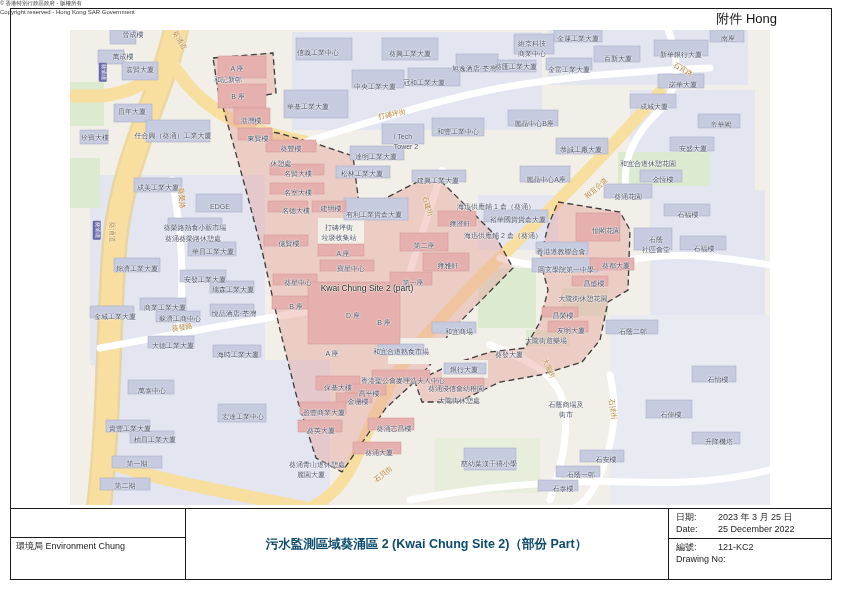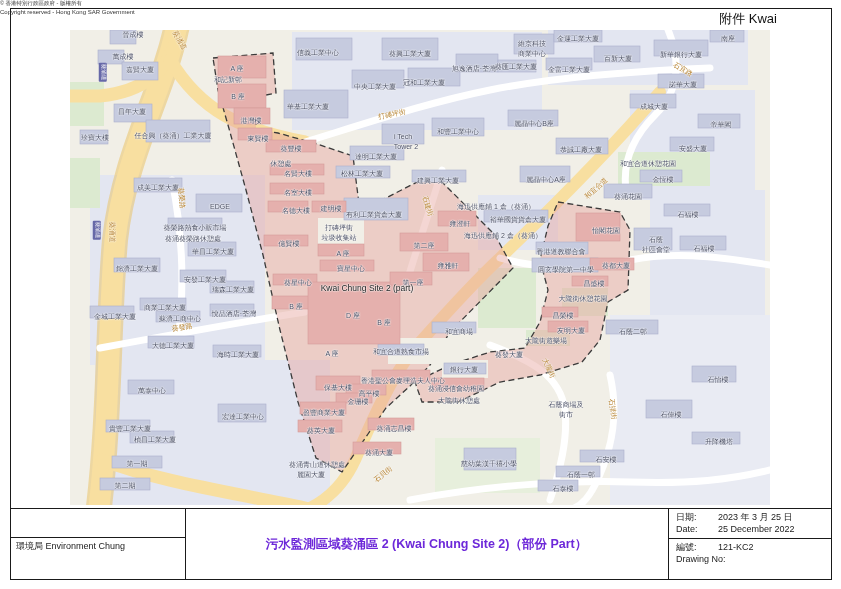--- a/index.html
+++ b/index.html
@@ -18,31 +18,31 @@
   .footer-line{position:absolute;left:10px;top:508px;width:822px;border-top:1px solid #1a1a1a;}
   .vline{position:absolute;top:508px;height:72px;border-left:1px solid #1a1a1a;}
   .v1{left:185px;} .v2{left:668px;}
   .hl-left{position:absolute;left:10px;top:537px;width:175px;border-top:1px solid #1a1a1a;}
   .hl-right{position:absolute;left:668px;top:538px;width:164px;border-top:1px solid #1a1a1a;}
   .f-small{position:absolute;font-size:8px;color:#222;line-height:1.25;}
   .f-disc{left:16px;top:512px;}
   .f-bureau{left:16px;top:541px;font-size:9px;}
   .f-copy{left:16px;top:558px;font-size:6px;color:#333;line-height:1.4;}
   .f-copy .c1{font-size:5.5px;}
-  .f-title{position:absolute;left:185px;top:536px;width:483px;text-align:center;font-size:12.5px;font-weight:bold;color:#6d28d9;}
+  .f-title{position:absolute;left:185px;top:536px;width:483px;text-align:center;font-size:12.5px;font-weight:bold;color:#0c4a6e;}
   .f-right{position:absolute;left:676px;font-size:9px;color:#222;line-height:1.35;}
   .fr-row{display:flex;gap:8px;}
   .fr-lab{min-width:34px;}
 </style>
 </head>
 <body>
 
 <div class="canvas">
   <div class="pageborder"></div>
-  <div class="annex">附件 Kwai</div>
+  <div class="annex">附件 Hong</div>
 
   <div class="map">
     <svg width="700" height="475" viewBox="0 0 700 475">
 
       <rect x="0" y="0" width="700" height="475" fill="#f1efe7"></rect>
 
       <g fill="#e3e6f1">
         <rect x="20" y="145" width="175" height="190"></rect>
         <rect x="222" y="2" width="250" height="98"></rect>
         <rect x="478" y="0" width="200" height="55"></rect>

